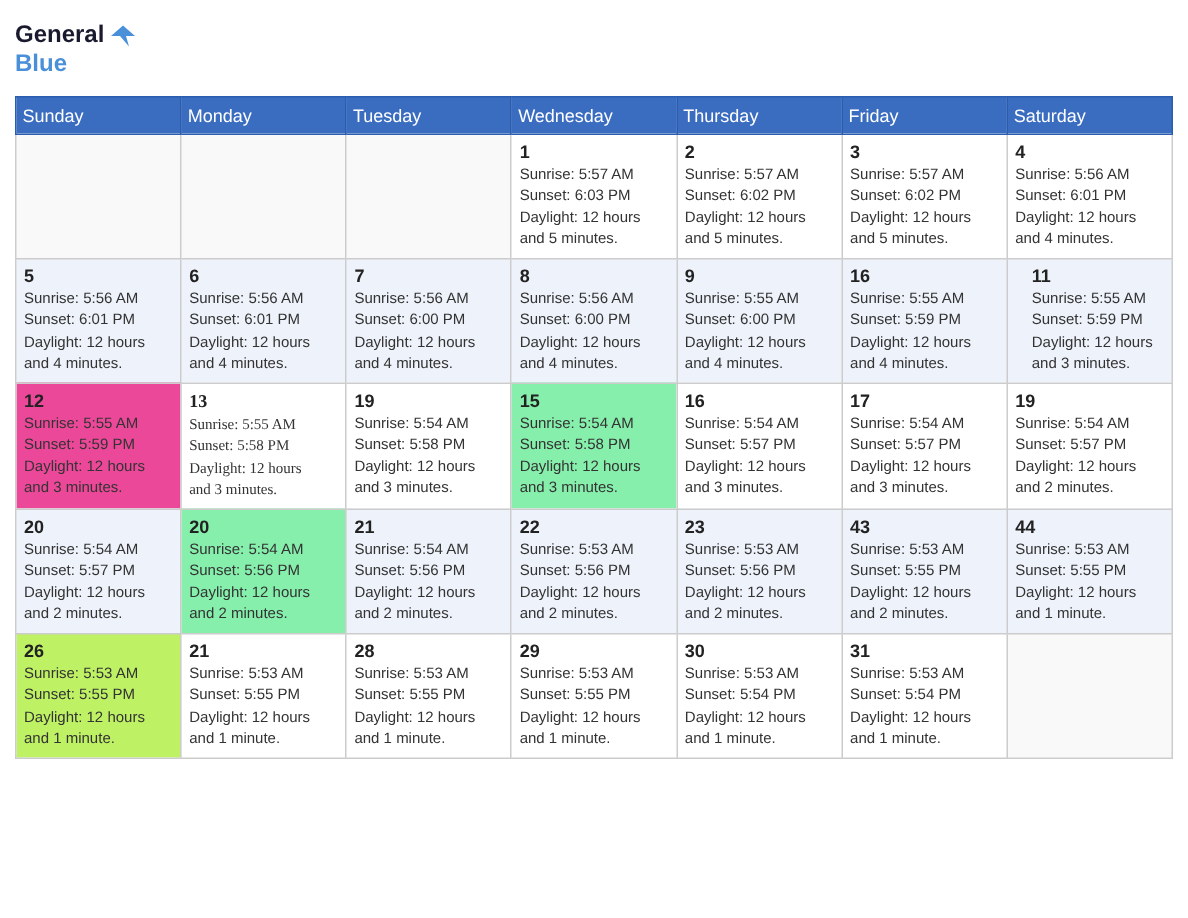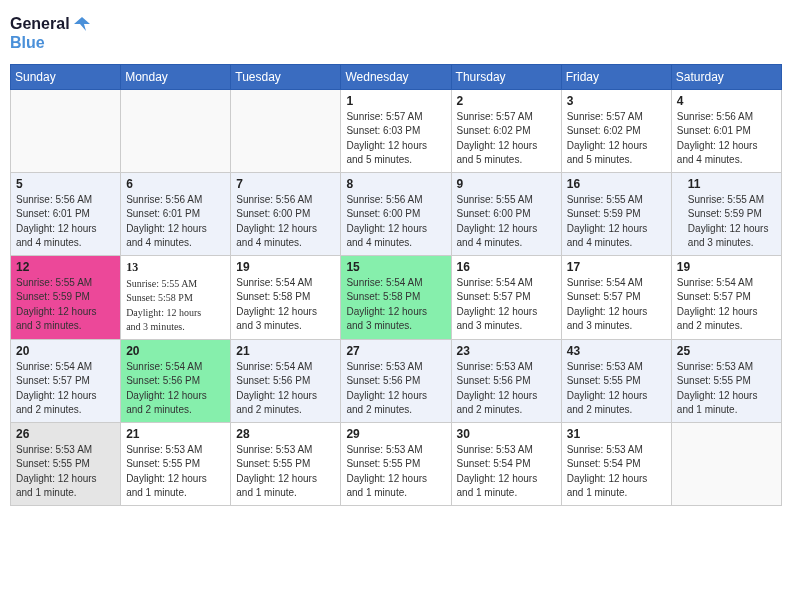--- a/index.html
+++ b/index.html
@@ -260,50 +260,50 @@
 and 2 minutes.</div>
         </td>
         <td style="background: rgb(238, 242, 250);">
           <span class="day-num">21</span>
           <div class="day-info" style="white-space: pre-line;">Sunrise: 5:54 AM
 Sunset: 5:56 PM
 Daylight: 12 hours
 and 2 minutes.</div>
         </td>
         <td style="background: rgb(238, 242, 250);">
-          <span class="day-num">27</span>
+          <span class="day-num">22</span>
           <div class="day-info" style="white-space: pre-line;">Sunrise: 5:53 AM
 Sunset: 5:56 PM
 Daylight: 12 hours
 and 2 minutes.</div>
         </td>
         <td style="background: rgb(238, 242, 250);">
           <span class="day-num">23</span>
           <div class="day-info" style="white-space: pre-line;">Sunrise: 5:53 AM
 Sunset: 5:56 PM
 Daylight: 12 hours
 and 2 minutes.</div>
         </td>
         <td style="background: rgb(238, 242, 250);">
           <span class="day-num">43</span>
           <div class="day-info" style="white-space: pre-line;">Sunrise: 5:53 AM
 Sunset: 5:55 PM
 Daylight: 12 hours
 and 2 minutes.</div>
         </td>
         <td style="background: rgb(238, 242, 250);">
-          <span class="day-num">25</span>
+          <span class="day-num">44</span>
           <div class="day-info" style="white-space: pre-line;">Sunrise: 5:53 AM
 Sunset: 5:55 PM
 Daylight: 12 hours
 and 1 minute.</div>
         </td>
       </tr>
       <tr>
-        <td style="background: #e5e5e5;">
+        <td style="background: #bef264;">
           <span class="day-num">26</span>
           <div class="day-info" style="white-space: pre-line;">Sunrise: 5:53 AM
 Sunset: 5:55 PM
 Daylight: 12 hours
 and 1 minute.</div>
         </td>
         <td style="background: rgb(255, 255, 255);">
           <span class="day-num">21</span>
           <div class="day-info" style="white-space: pre-line;">Sunrise: 5:53 AM
 Sunset: 5:55 PM

